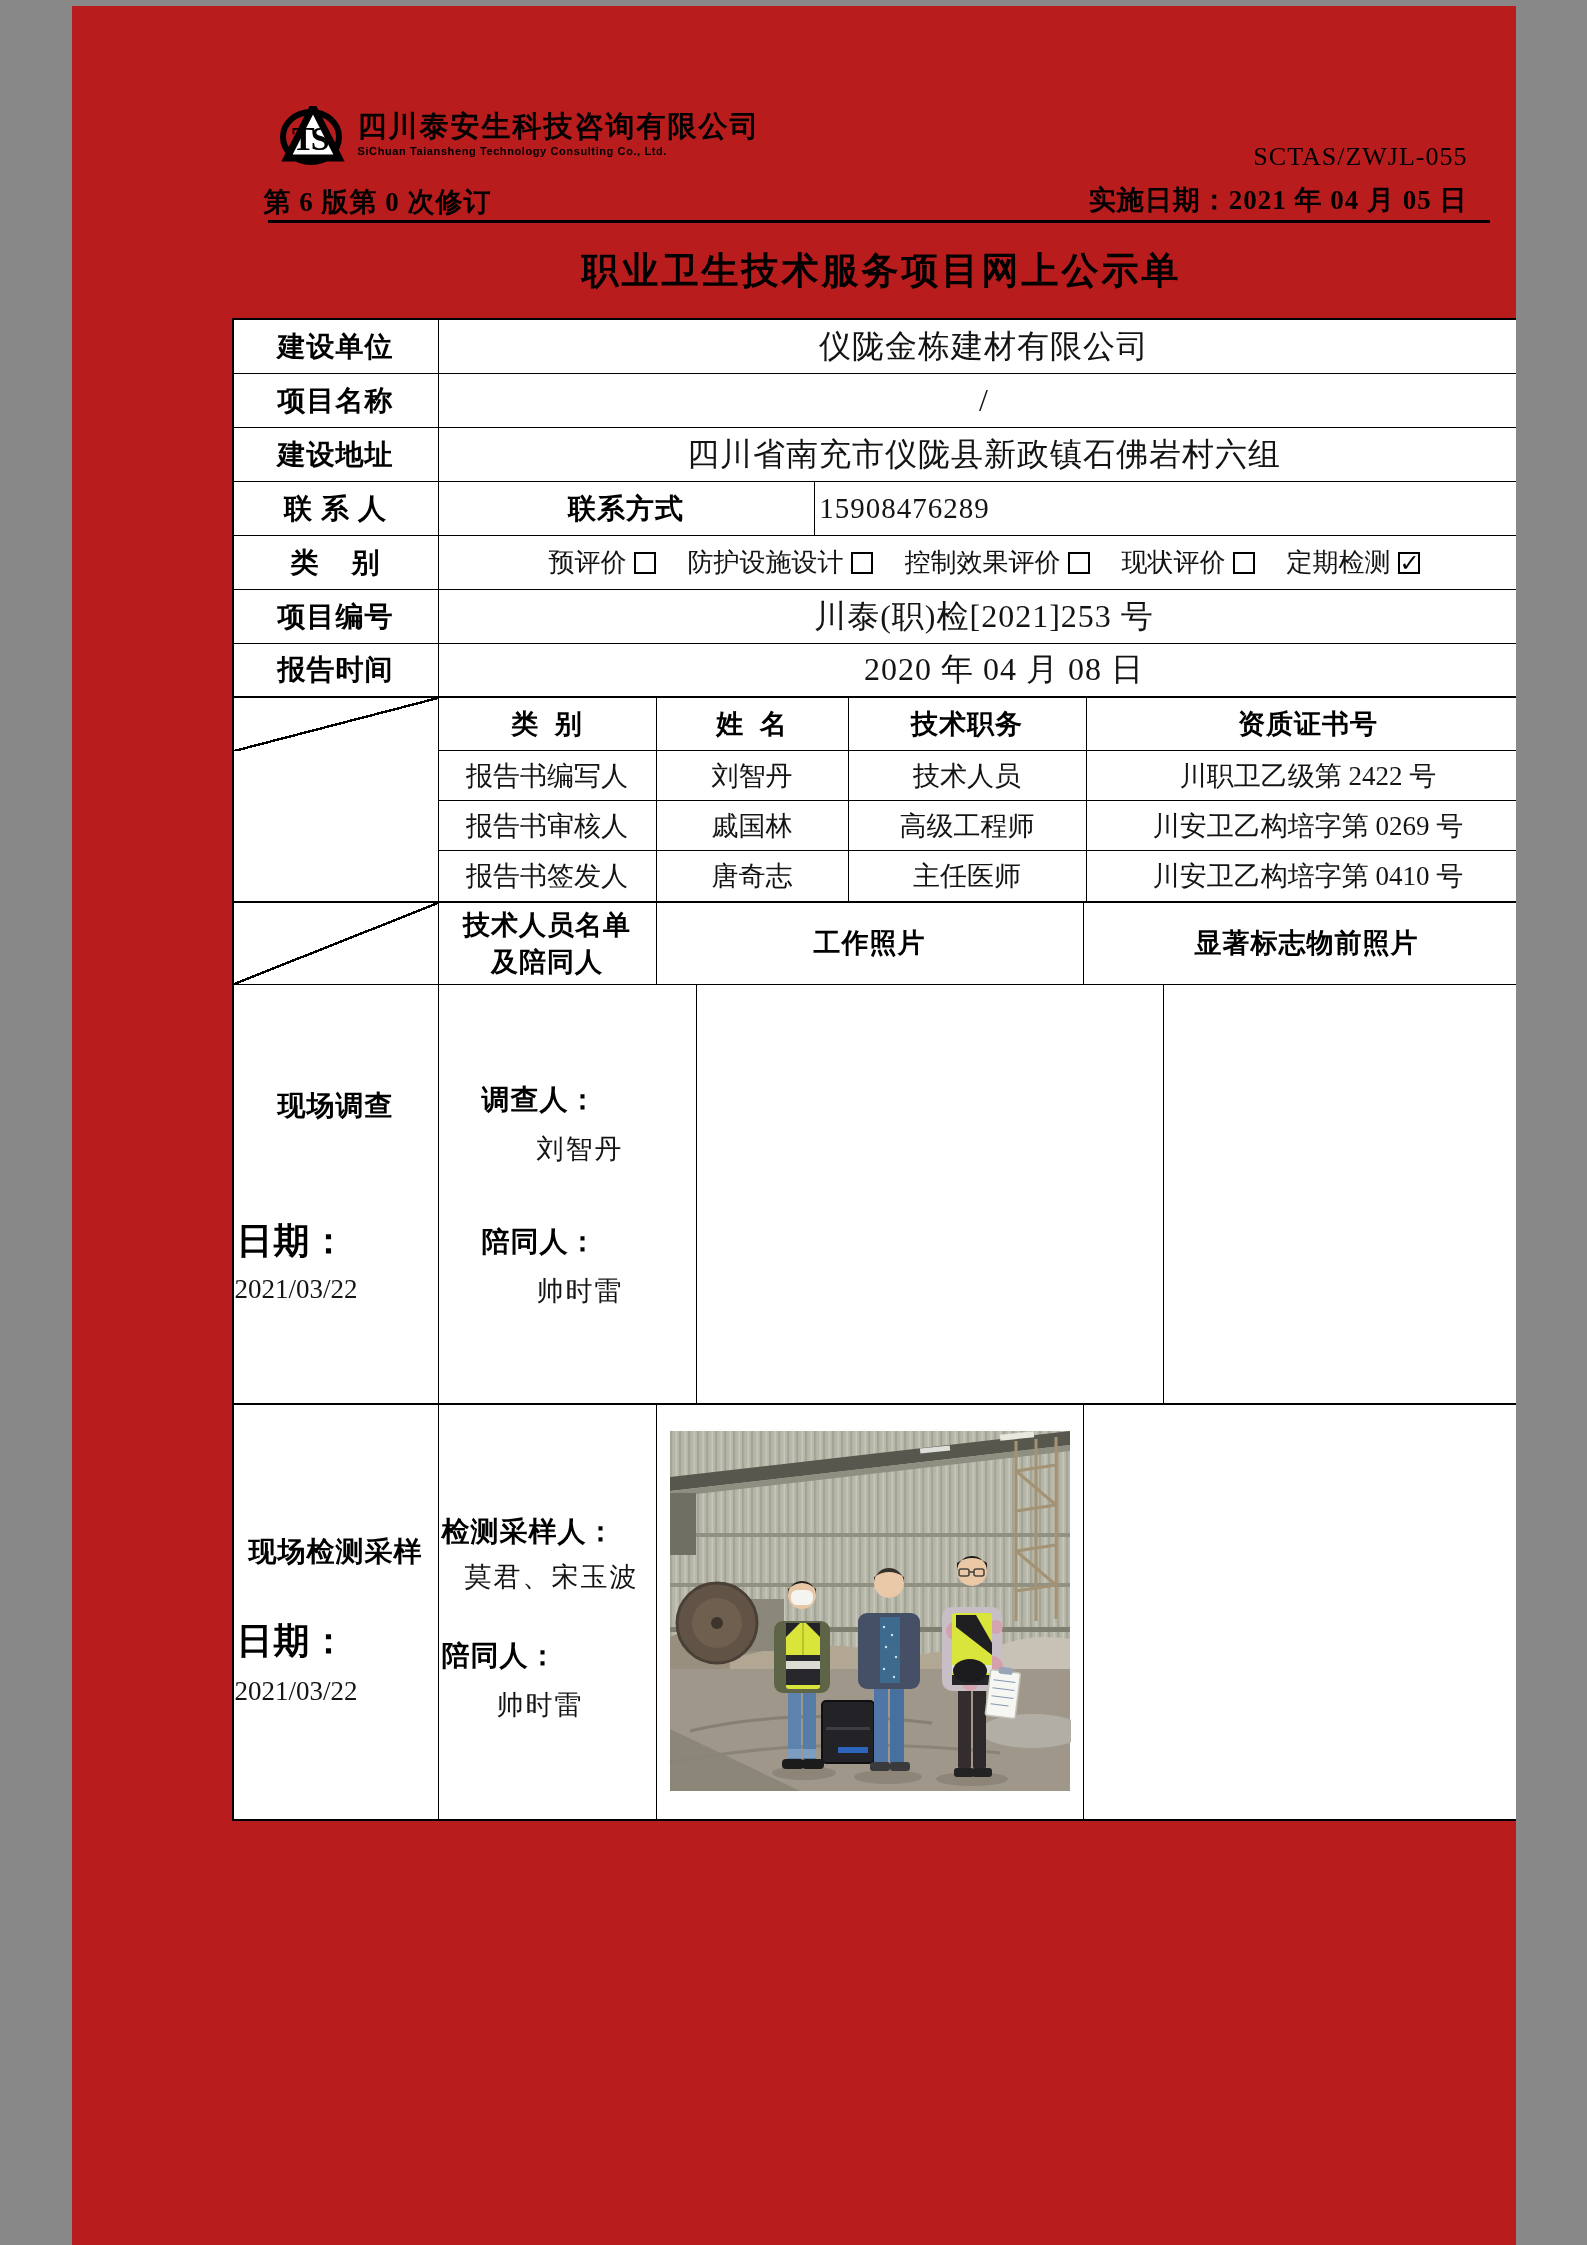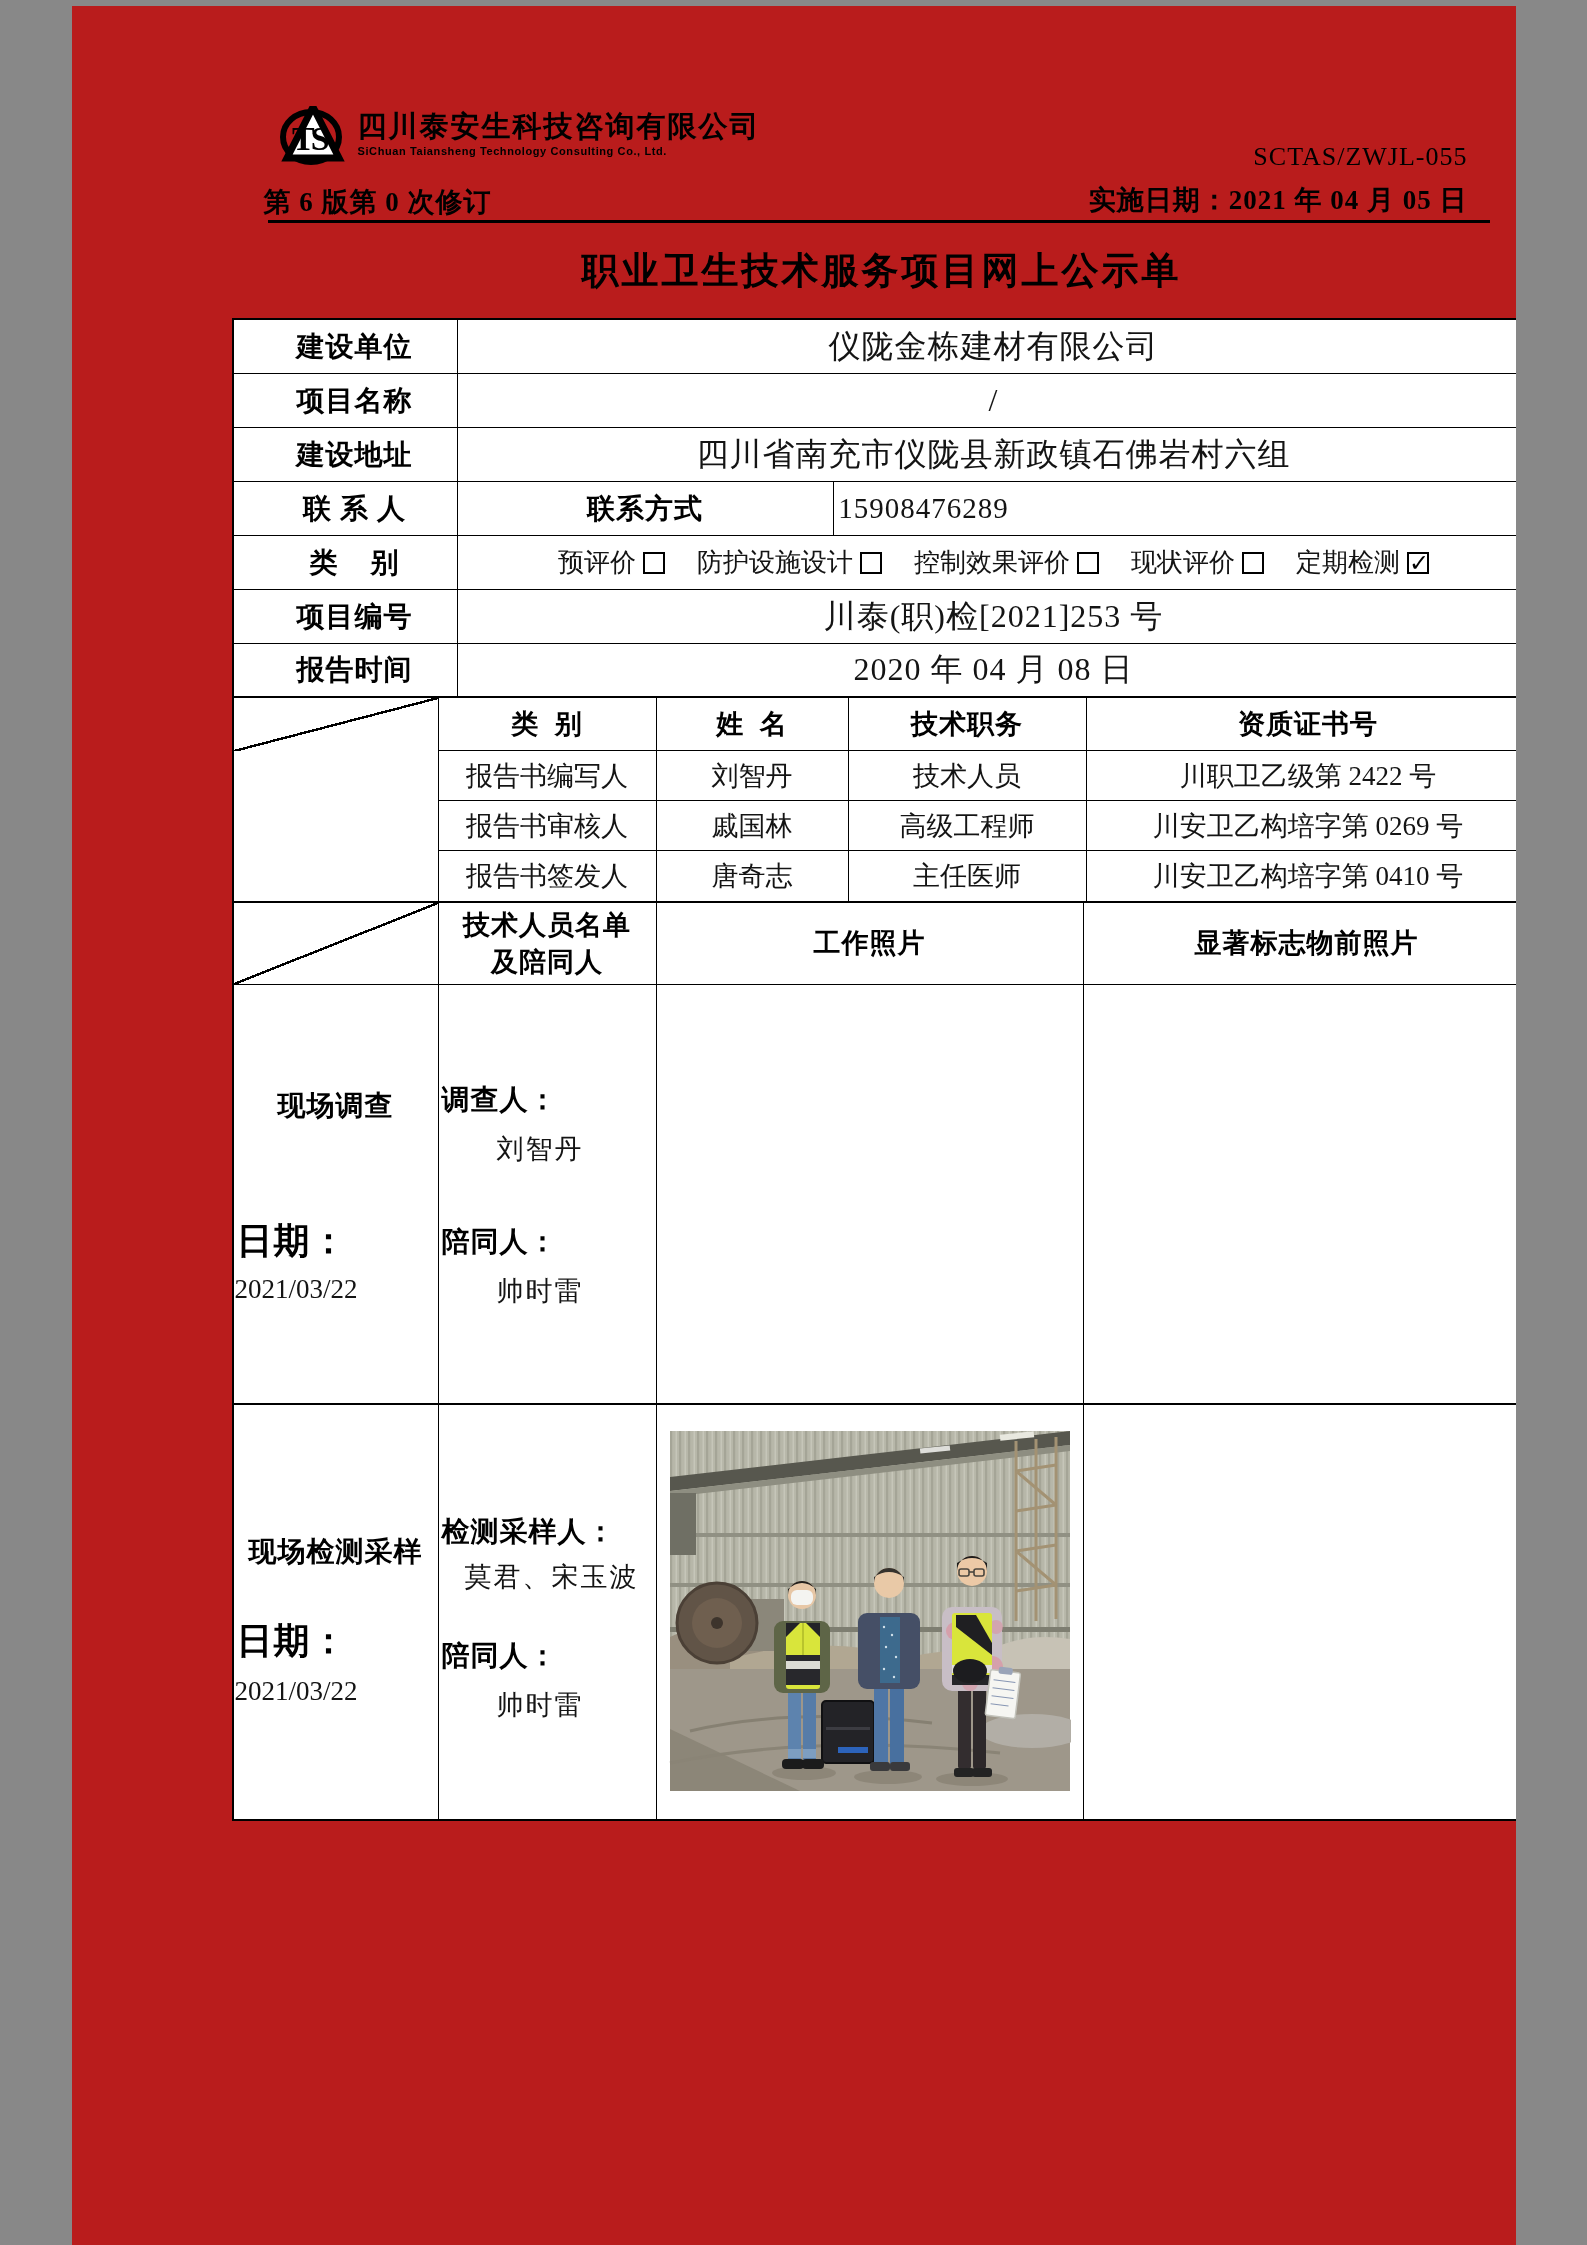--- a/index.html
+++ b/index.html
@@ -17,25 +17,25 @@
   .company-en { font-family:"Liberation Sans","DejaVu Sans",sans-serif; font-weight:bold; font-size:11px; letter-spacing:0.6px; margin-top:4px; color:#000; }
   .revision { position:absolute; left:192px; top:178px; font-size:27px; font-weight:bold; letter-spacing:1px; }
   .doc-code { position:absolute; left:160px; top:136px; width:1236px; text-align:right; font-size:26px; letter-spacing:1px; }
   .impl-date { position:absolute; left:160px; top:176px; width:1236px; text-align:right; font-size:27px; font-weight:bold; letter-spacing:1px; }
   .header-rule { position:absolute; left:196px; top:214px; width:1222px; height:3px; background:#000; }
   .doc-title { position:absolute; left:160px; top:240px; width:1300px; text-align:center; font-size:37px; font-weight:bold; letter-spacing:3px; }
 
   
   .doc-table { position:absolute; left:160px; top:312px; width:1300px; border:2px solid #000; background:#fff; }
   .trow { display:grid; border-bottom:1px solid #000; }
-  .trow.thick { border-bottom-width:2px; }
+  .trow.thick { border-bottom-width:2px;gap:40px; }
   .g2 { grid-template-columns:205px 1fr; }
   .gcontact { grid-template-columns:205px 376px 180px 1fr; }
   .gphoto { grid-template-columns:205px 218px 427px 1fr; }
-  .h54 { height:54px;padding-left:19px; }
+  .h54 { height:54px; }
   .cell { display:flex; align-items:center; justify-content:center; border-right:1px solid #000; overflow:hidden; }
   .cell:last-child { border-right:none; }
   .lbl { font-weight:bold; font-size:28px; letter-spacing:1px; white-space:pre; }
   .val { font-size:32px; color:#141414; letter-spacing:1px; }
   .val-lg { font-size:29px; }
 
   
   .cat-opts { display:flex; align-items:center; justify-content:center; gap:32px; width:100%; font-size:26px; color:#141414; }
   .cat-opt { display:flex; align-items:center; white-space:nowrap; }
   .box { display:inline-block; width:22px; height:22px; border:2px solid #000; margin-left:7px;

